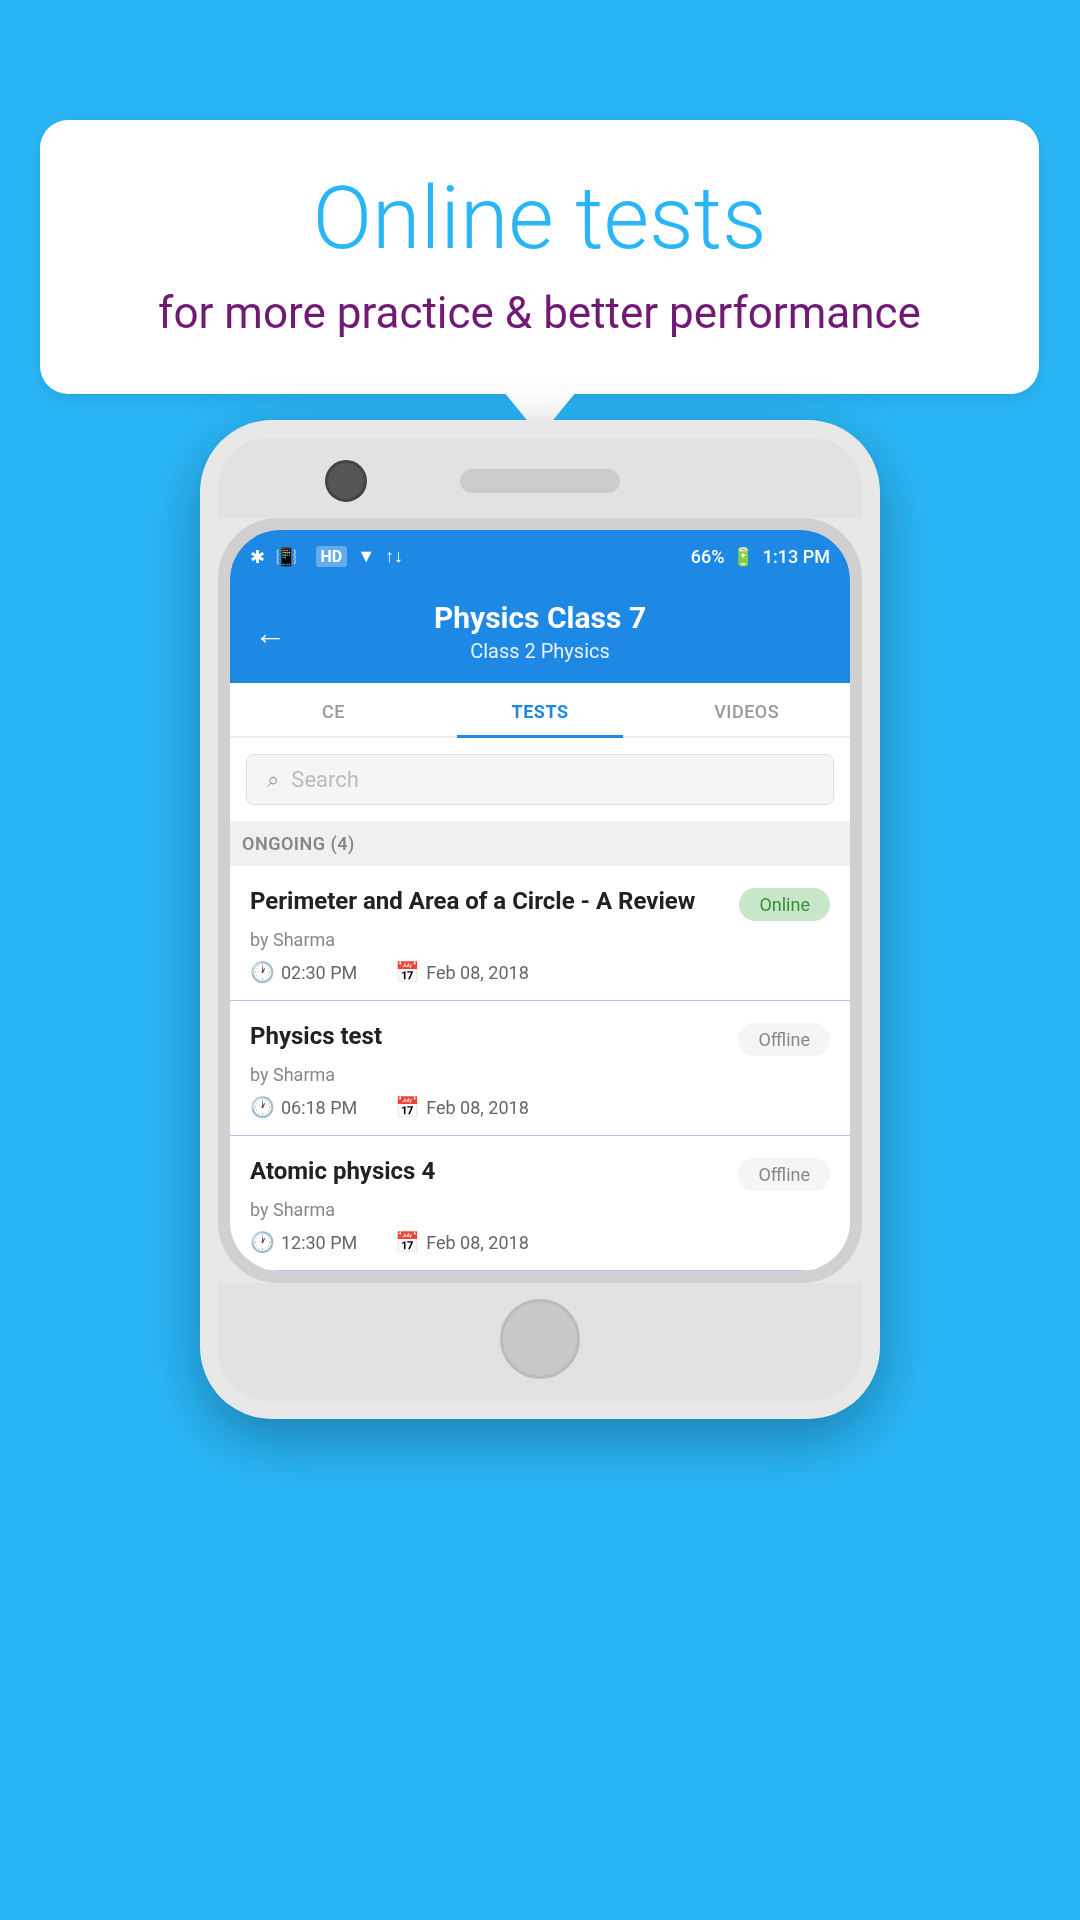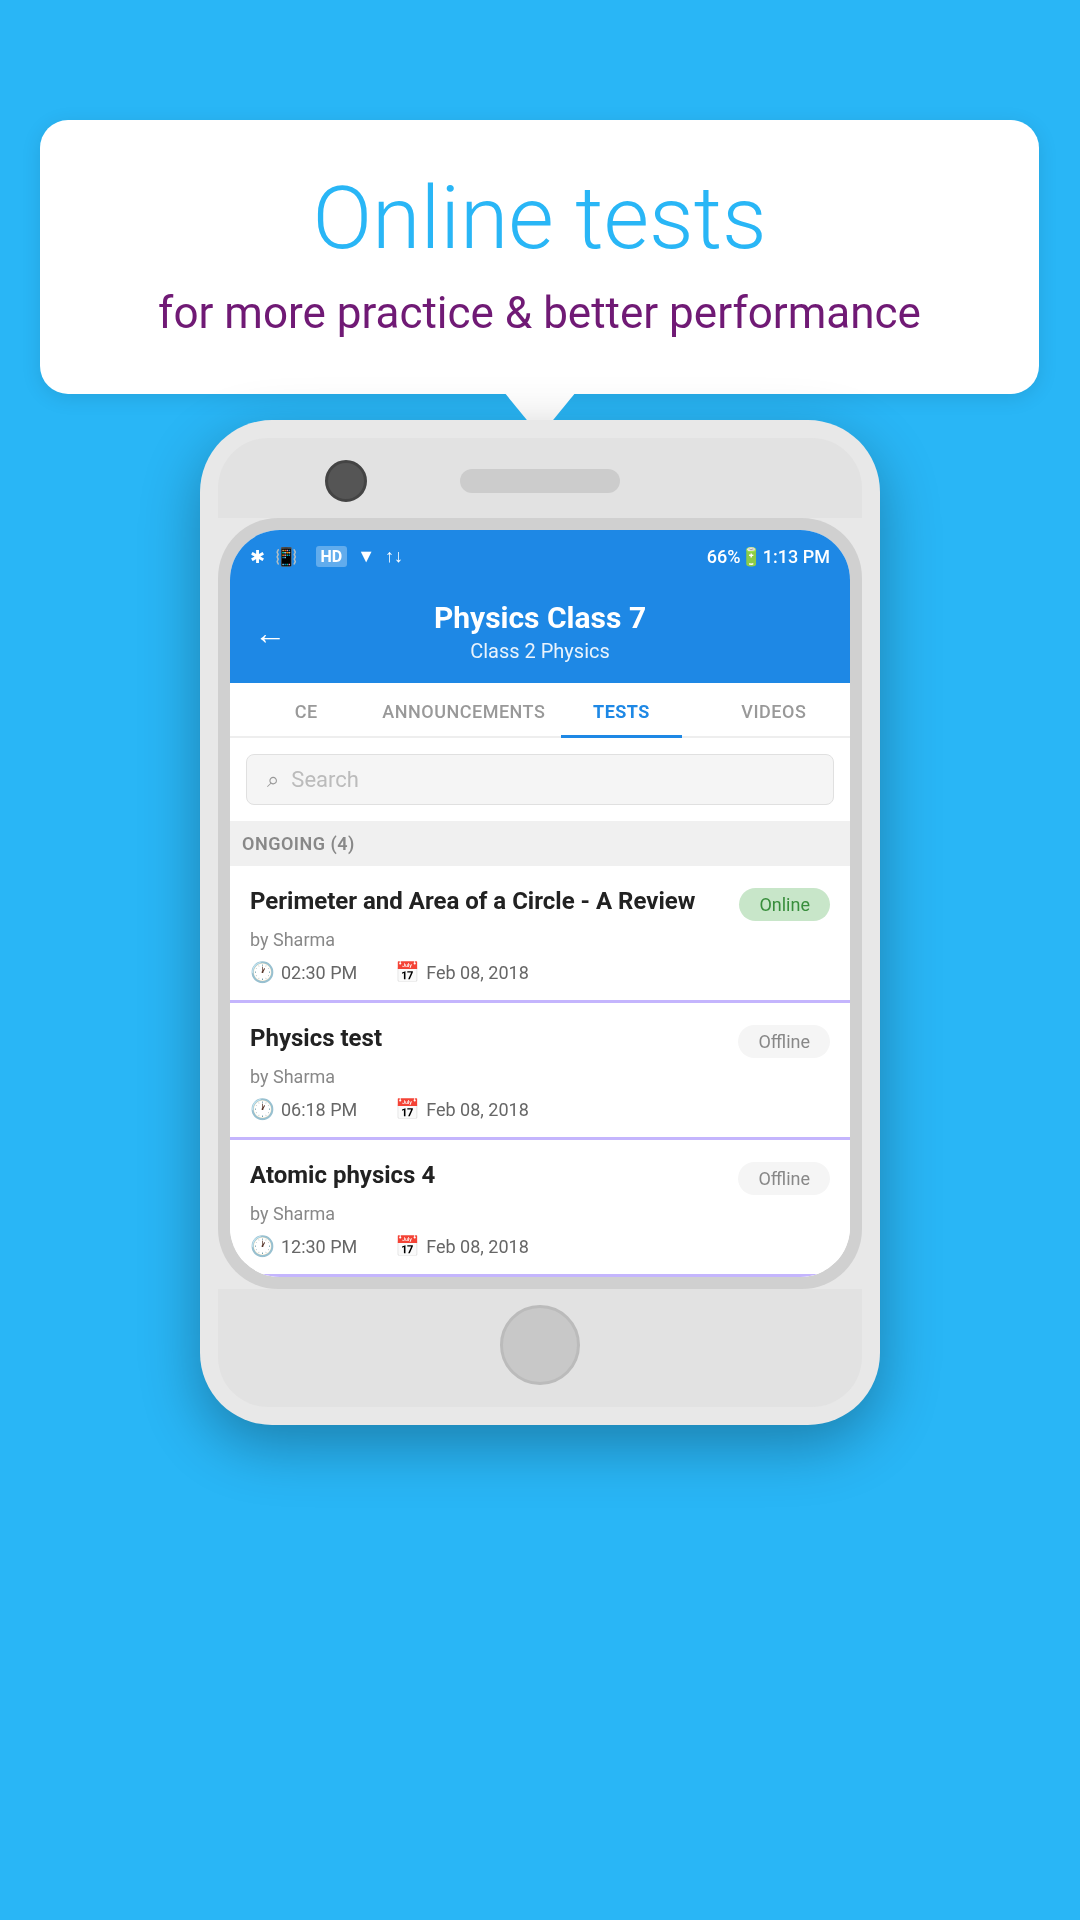--- a/index.html
+++ b/index.html
@@ -143,21 +143,21 @@
     .status-left {
       display: flex;
       align-items: center;
       gap: 10px;
       font-size: 18px;
     }
 
     .status-right {
       display: flex;
       align-items: center;
-      gap: 0;
+      gap: 8px;
       font-size: 18px;
       font-weight: 500;
     }
 
     
     .app-bar {
       background: #1e88e5;
       padding: 18px 24px 20px;
       color: white;
       text-align: center;
@@ -250,21 +250,21 @@
       font-size: 18px;
       font-weight: 600;
       color: #888;
       letter-spacing: 0.5px;
     }
 
     
     .test-item {
       background: white;
       padding: 20px 20px 16px;
-      border-bottom: 3px solid #c4b5fd;
+      border-bottom: 1px solid #c4b5fd;
     }
 
     .test-item-header {
       display: flex;
       justify-content: space-between;
       align-items: flex-start;
       margin-bottom: 8px;
     }
 
     .test-name {
@@ -354,21 +354,20 @@
           </div>
 
           <div class="app-bar">
             <span class="back-arrow">←</span>
             <div class="app-bar-title">Physics Class 7</div>
             <div class="app-bar-subtitle">Class 2   Physics</div>
           </div>
 
           <div class="tabs">
             <div class="tab">CE</div>
-            <div class="tab">ANNOUNCEMENTS</div>
             <div class="tab active">TESTS</div>
             <div class="tab">VIDEOS</div>
           </div>
 
           <div class="search-container">
             <div class="search-box">
               <span class="search-icon">⌕</span>
               <span class="search-text">Search</span>
             </div>
           </div>

